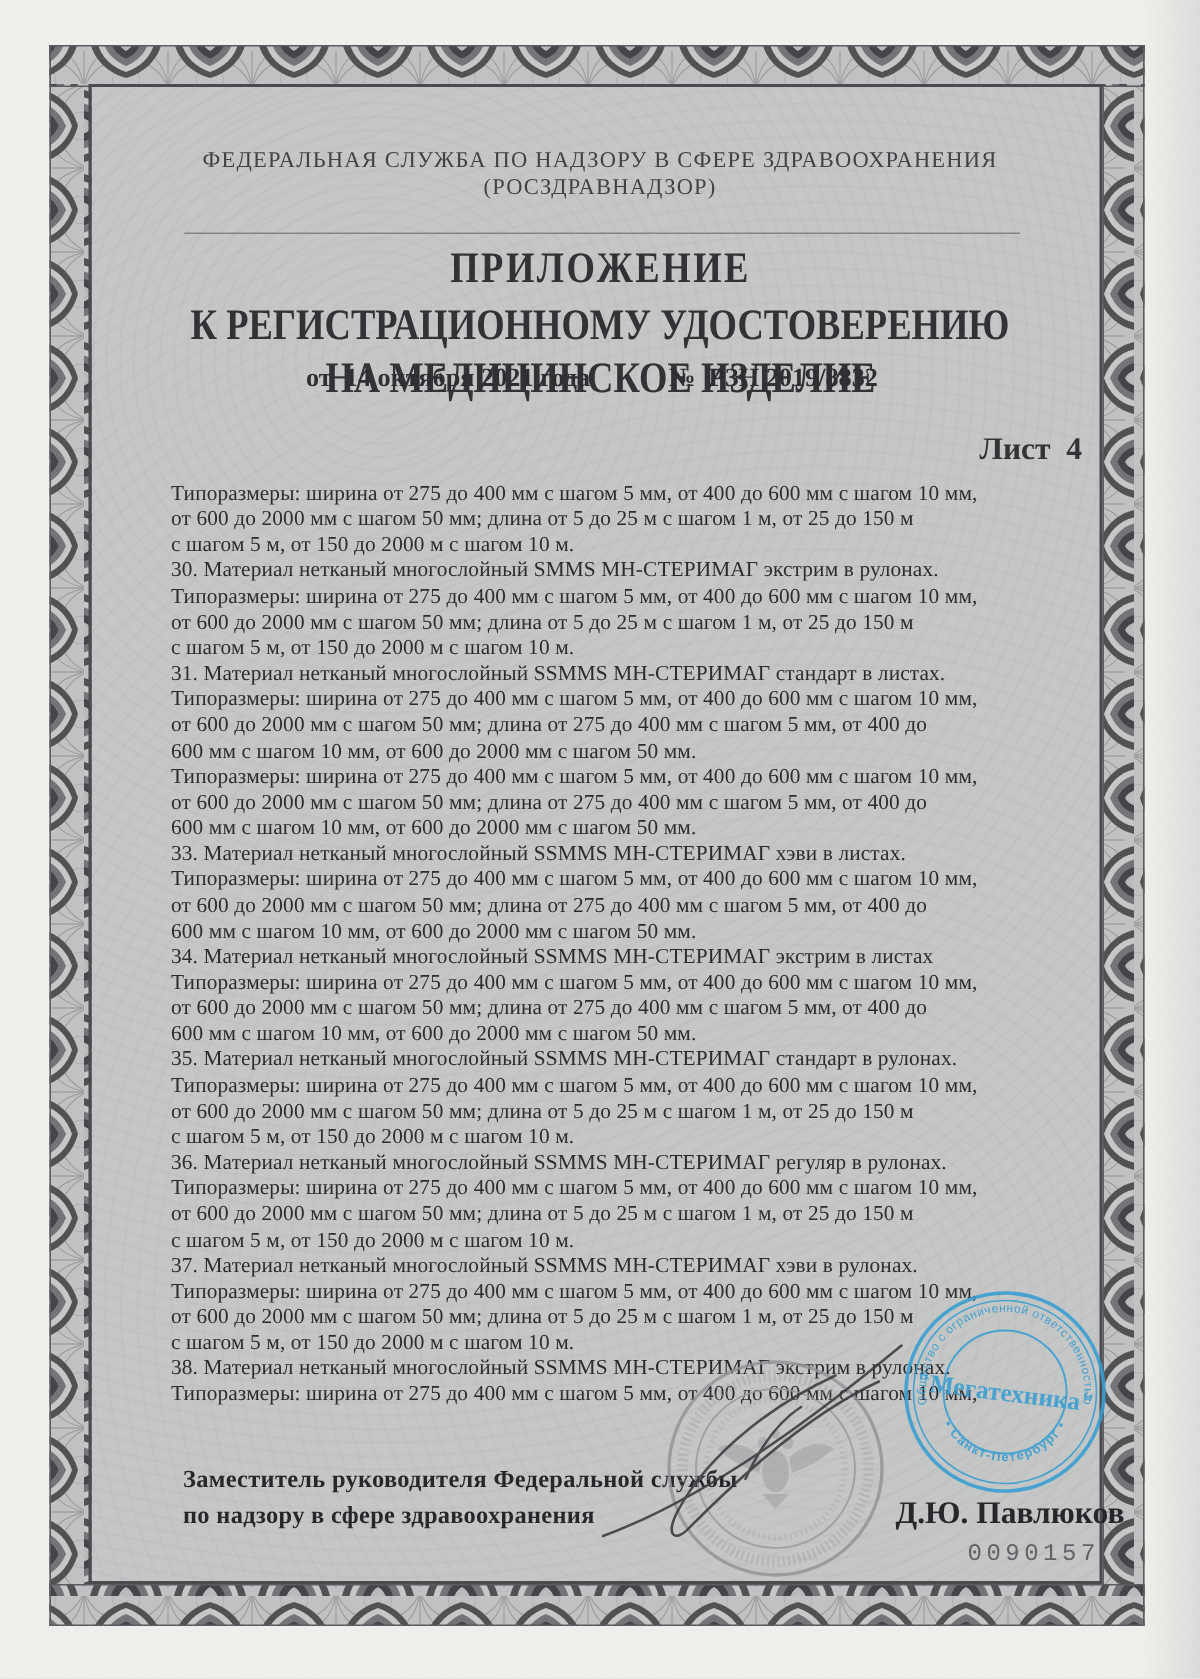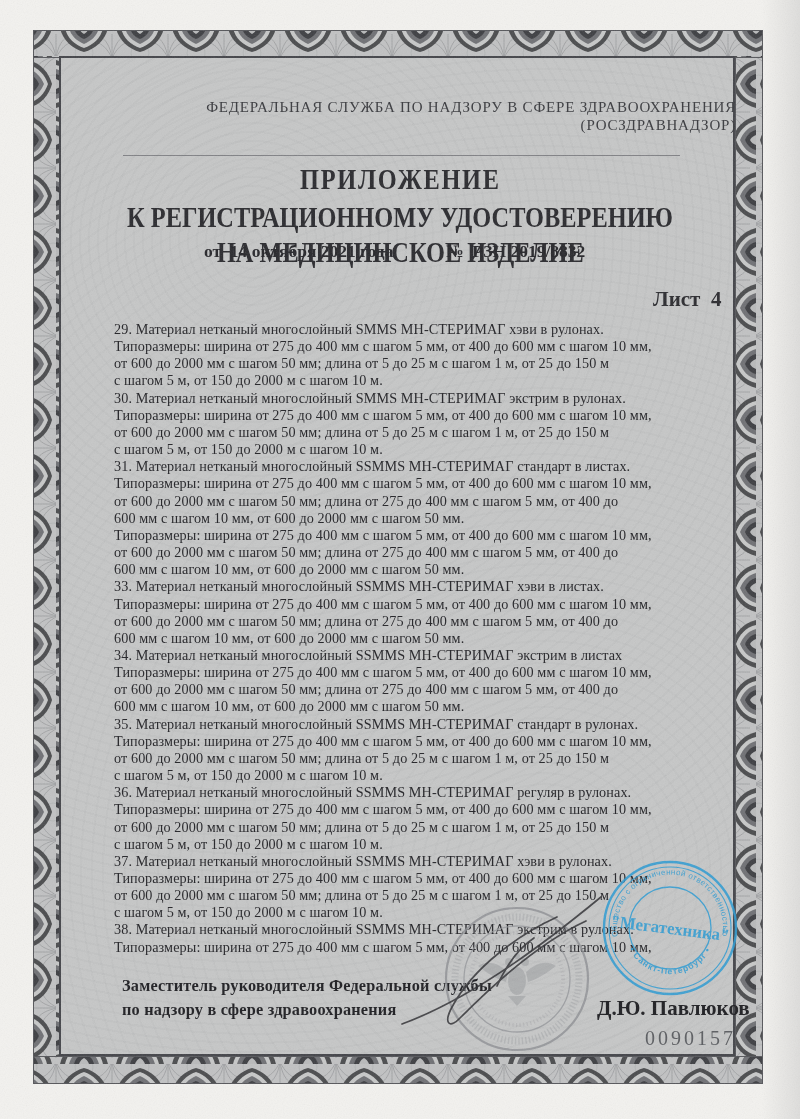--- a/index.html
+++ b/index.html
@@ -19,37 +19,37 @@
   .inner-line{
     position:absolute; left:59px; top:56px; width:672px; height:996px;
     border:2px solid #44454a;
   }
   .scan-shade{
     position:absolute; right:0; top:0; width:38px; height:1119px;
     background:linear-gradient(to left, rgba(110,112,118,0.16), rgba(0,0,0,0));
   }
   .content{position:absolute; left:0; top:0; width:800px; height:1119px; color:#242428;}
   .centerband{position:absolute; left:64px; width:672px; text-align:center;}
-  .agency{font-size:15px; letter-spacing:0.8px; color:#3a3b3f;text-align:right;}
+  .agency{font-size:15px; letter-spacing:0.8px; color:#3a3b3f;}
   .sep{position:absolute; left:123px; top:155px; width:557px; height:1px; background:#74757a; opacity:.85;}
   .title{font-weight:bold; font-size:29px; color:#2b2b2f; transform:scaleX(0.84); transform-origin:center; white-space:nowrap;}
   .title-sp{letter-spacing:2px;}
   .pre{white-space:pre;}
   .dateline{position:absolute; top:241px; font-size:17.5px; font-weight:bold; color:#27272b;}
   .sheet{position:absolute; left:653px; top:287px; font-size:21px; font-weight:600; color:#2c2c30;}
   .body-lines{position:absolute; left:114px; top:321px; width:616px;}
   .body-lines .line{
     font-size:14.2px; line-height:17.15px; letter-spacing:0.1px;
     color:#242428; white-space:nowrap;
   }
   .sig-block{position:absolute; left:122px; top:974px; font-size:16.3px; font-weight:bold; line-height:24px; color:#1f1f23; letter-spacing:0.2px;}
   .sig-name{position:absolute; left:597px; top:996px; font-size:21px; font-weight:bold; color:#1f1f23;}
   .serial{
     position:absolute; left:645px; top:1027px;
-    font-family:Liberation Serif, serif; font-size:20px; letter-spacing:3px;
+    font-family:Liberation Mono, monospace; font-size:16px; letter-spacing:3px;
     color:#5c5e62;
   }
   .overlay-svg{position:absolute; left:0; top:0; pointer-events:none;}
   .noise{position:absolute; left:0; top:0; opacity:.5; pointer-events:none;}
 </style>
 </head>
 <body>
 
 <div class="page">
 
@@ -113,21 +113,20 @@
     <div class="centerband" style="top:163px"><span class="title title-sp" style="display:inline-block">ПРИЛОЖЕНИЕ</span></div>
     <div class="centerband" style="top:201px"><span class="title" style="display:inline-block">К РЕГИСТРАЦИОННОМУ УДОСТОВЕРЕНИЮ</span></div>
     <div class="centerband" style="top:236px"><span class="title" style="display:inline-block">НА МЕДИЦИНСКОЕ ИЗДЕЛИЕ</span></div>
 
     <div class="dateline pre" style="left:204px">от  14 октября 2021 года</div>
     <div class="dateline pre" style="left:446px">№  РЗН 2019/8832</div>
 
     <div class="sheet pre">Лист  4</div>
 
     <div class="body-lines" id="body-lines">
-        <div class="line">29. Материал нетканый многослойный SMMS МН-СТЕРИМАГ хэви в рулонах.</div>
         <div class="line">Типоразмеры: ширина от 275 до 400 мм с шагом 5 мм, от 400 до 600 мм с шагом 10 мм,</div>
         <div class="line">от 600 до 2000 мм с шагом 50 мм; длина от 5 до 25 м с шагом 1 м, от 25 до 150 м</div>
         <div class="line">с шагом 5 м, от 150 до 2000 м с шагом 10 м.</div>
         <div class="line">30. Материал нетканый многослойный SMMS МН-СТЕРИМАГ экстрим в рулонах.</div>
         <div class="line">Типоразмеры: ширина от 275 до 400 мм с шагом 5 мм, от 400 до 600 мм с шагом 10 мм,</div>
         <div class="line">от 600 до 2000 мм с шагом 50 мм; длина от 5 до 25 м с шагом 1 м, от 25 до 150 м</div>
         <div class="line">с шагом 5 м, от 150 до 2000 м с шагом 10 м.</div>
         <div class="line">31. Материал нетканый многослойный SSMMS МН-СТЕРИМАГ стандарт в листах.</div>
         <div class="line">Типоразмеры: ширина от 275 до 400 мм с шагом 5 мм, от 400 до 600 мм с шагом 10 мм,</div>
         <div class="line">от 600 до 2000 мм с шагом 50 мм; длина от 275 до 400 мм с шагом 5 мм, от 400 до</div>

